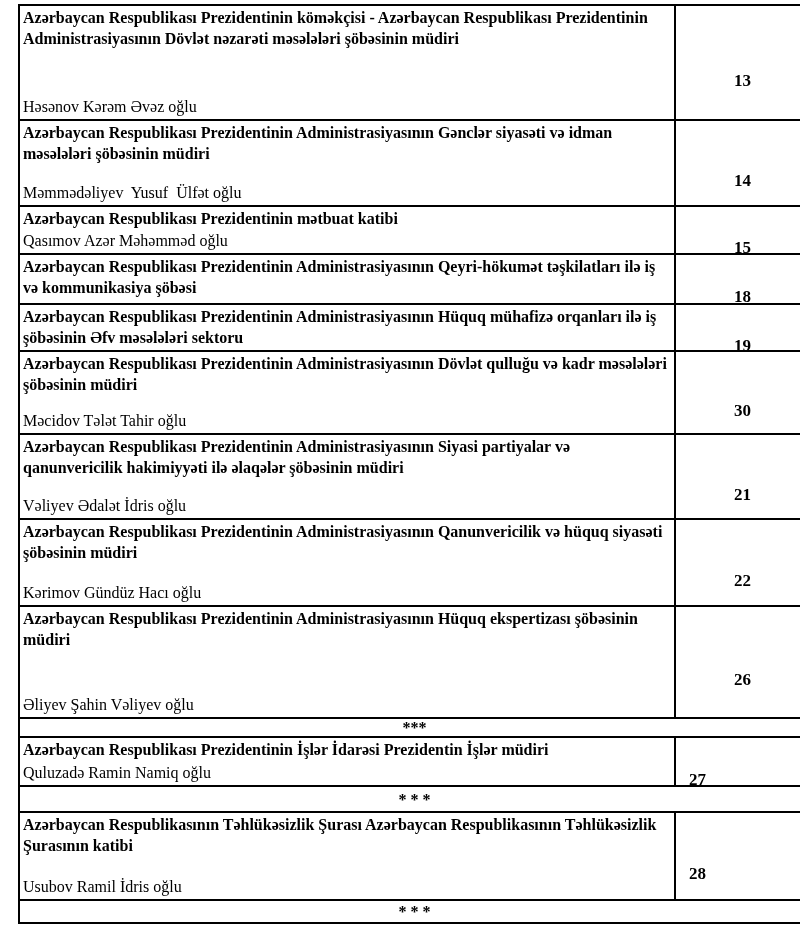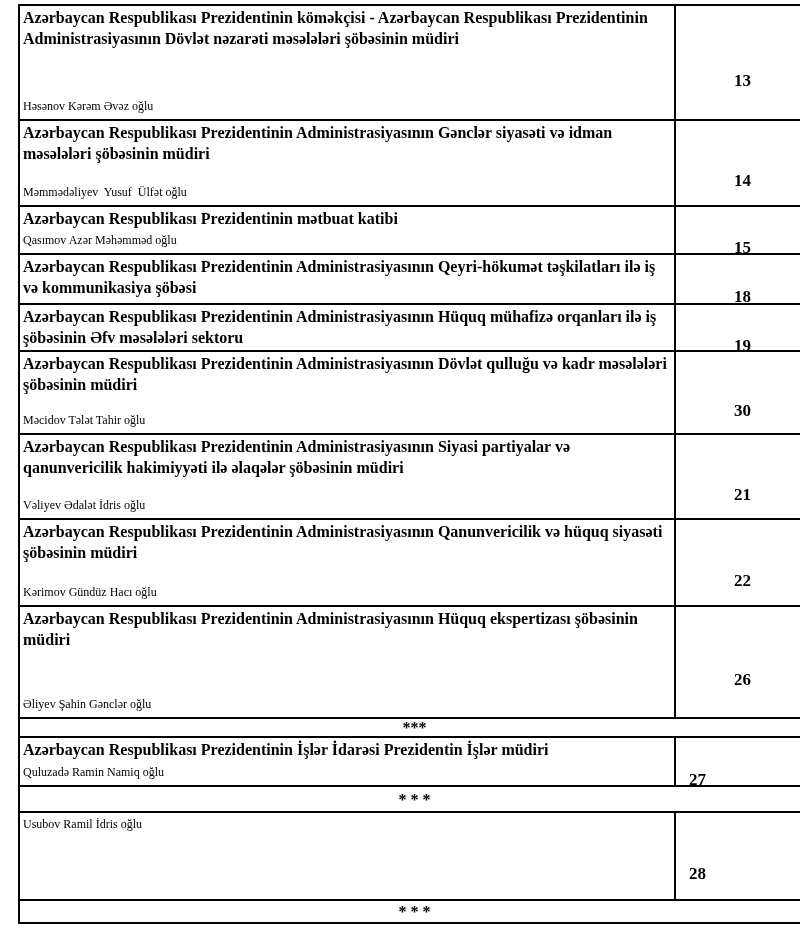--- a/index.html
+++ b/index.html
@@ -27,21 +27,21 @@
     flex-direction: column;
     justify-content: space-between;
   }
   .title {
     font-weight: bold;
     font-size: 16px;
     line-height: 21px;
   }
   .name {
     font-weight: normal;
-    font-size: 12px;
+    font-size: 16px;
     line-height: 21px;
     white-space: pre-wrap;
   }
   .cell-num {
     flex: 1;
     display: flex;
     align-items: center;
     justify-content: center;
     font-weight: bold;
     font-size: 17px;
@@ -123,21 +123,21 @@
     <div class="cell-main">
       <div class="title">Azərbaycan Respublikası Prezidentinin Administrasiyasının Qanunvericilik və hüquq siyasəti şöbəsinin müdiri</div>
       <div class="name">Kərimov Gündüz Hacı oğlu</div>
     </div>
     <div class="cell-num">22</div>
   </div>
 
   <div class="row" style="height:112px">
     <div class="cell-main">
       <div class="title">Azərbaycan Respublikası Prezidentinin Administrasiyasının Hüquq ekspertizası şöbəsinin müdiri</div>
-      <div class="name">Əliyev Şahin Gənclər oğlu</div>
+      <div class="name">Əliyev Şahin Vəliyev oğlu</div>
     </div>
     <div class="cell-num">26</div>
   </div>
 
   <div class="row sep" style="height:19px">
     <div class="sep-label">***</div>
   </div>
 
   <div class="row" style="height:49px">
     <div class="cell-main">
@@ -146,20 +146,21 @@
     </div>
     <div class="cell-num left">27</div>
   </div>
 
   <div class="row sep" style="height:26px">
     <div class="sep-label">* * *</div>
   </div>
 
   <div class="row" style="height:88px">
     <div class="cell-main">
+      <div class="title">Azərbaycan Respublikasının Təhlükəsizlik Şurası Azərbaycan Respublikasının Təhlükəsizlik Şurasının katibi</div>
       <div class="name">Usubov Ramil İdris oğlu</div>
     </div>
     <div class="cell-num left">28</div>
   </div>
 
   <div class="row sep" style="height:23px">
     <div class="sep-label">* * *</div>
   </div>
 
 </div>

